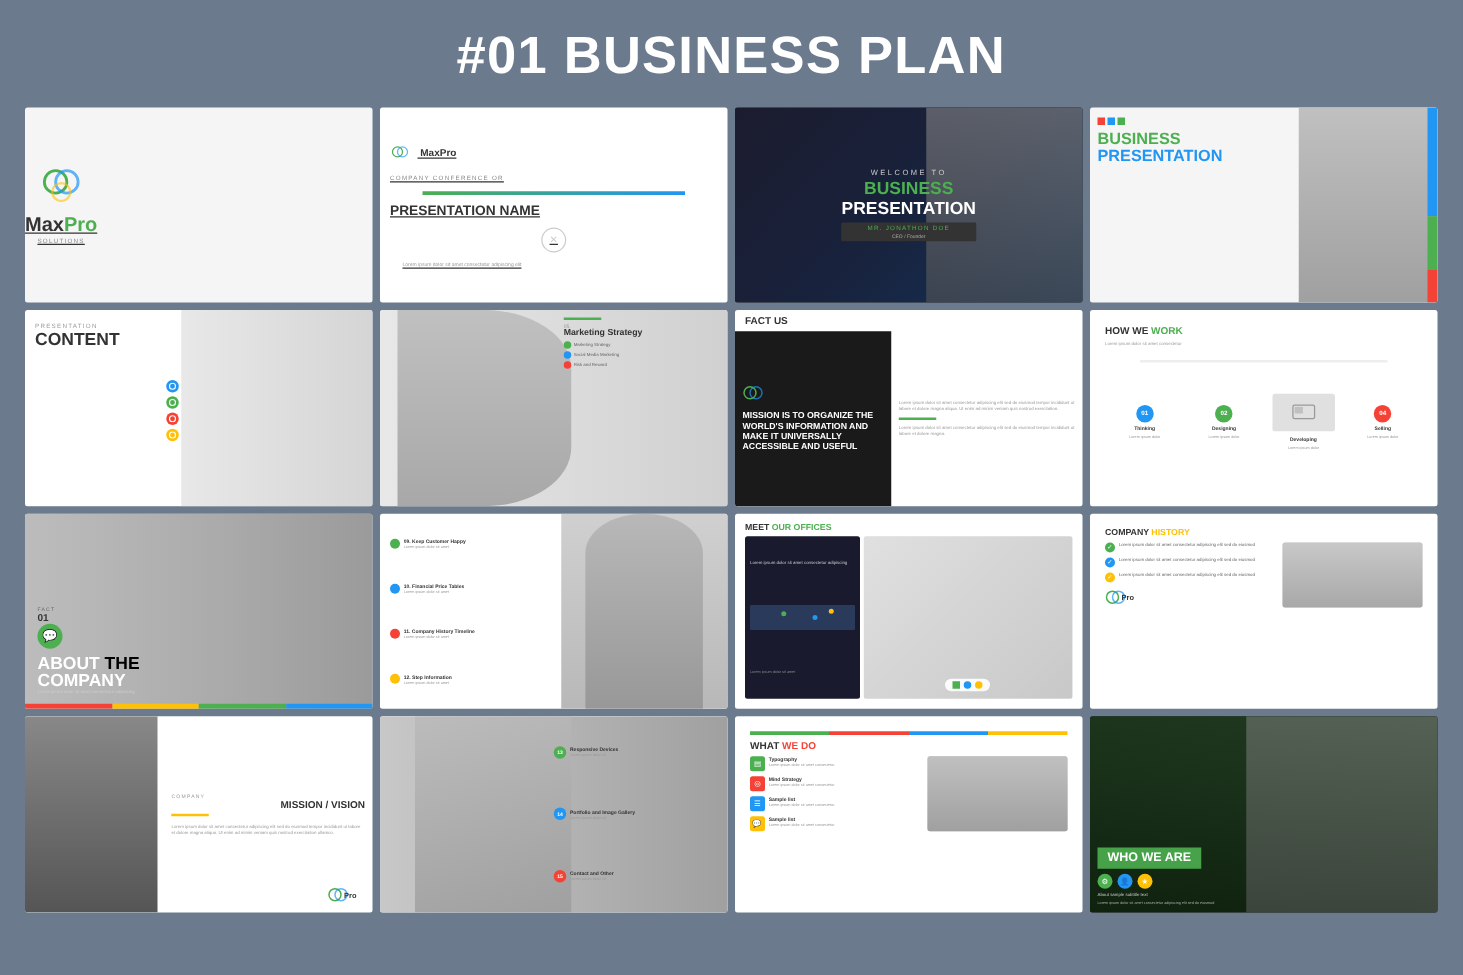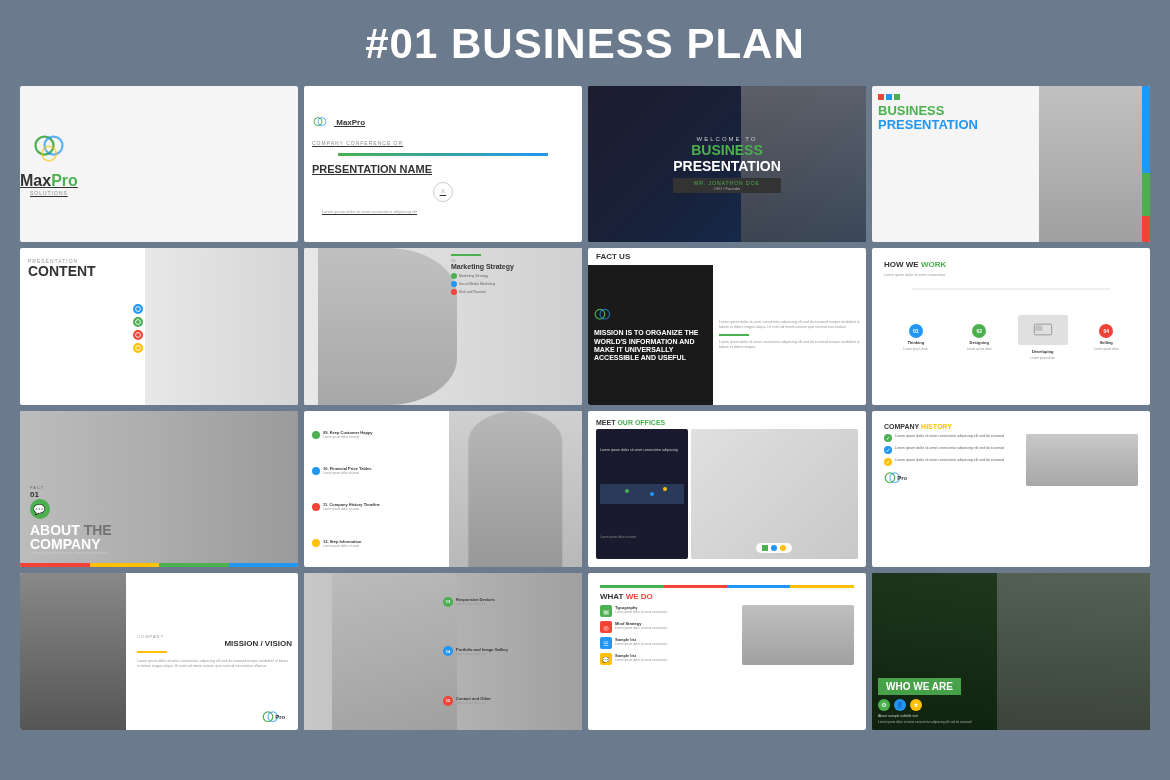--- a/index.html
+++ b/index.html
@@ -984,21 +984,21 @@
 
   <div class="slide slide-9">
     <div class="people-bg"></div>
     <div style="position:absolute; top:0; left:0; right:0; bottom:0; background: linear-gradient(to right, rgba(180,180,180,0.7), rgba(100,100,100,0.4));"></div>
     <div class="company-content">
       <div class="fact-label">FACT</div>
       <div class="fact-num">01</div>
       <div class="chat-icon">💬</div>
       <div class="about-company-title">
         <span class="word1">ABOUT</span>
-        <span class="word2" style="color:#737373;"> THE</span>
+        <span class="word2" style="color:#000000;"> THE</span>
         <br>
         <span class="word3" style="color:#fff;">COMPANY</span>
       </div>
       <div class="about-small">Lorem ipsum dolor sit amet consectetur adipiscing</div>
     </div>
     <div style="position:absolute; bottom:0; left:0; right:0; height:4px; display:flex;">
       <div style="flex:1; background:#f44336;"></div>
       <div style="flex:1; background:#FFC107;"></div>
       <div style="flex:1; background:#4CAF50;"></div>
       <div style="flex:1; background:#2196F3;"></div>

